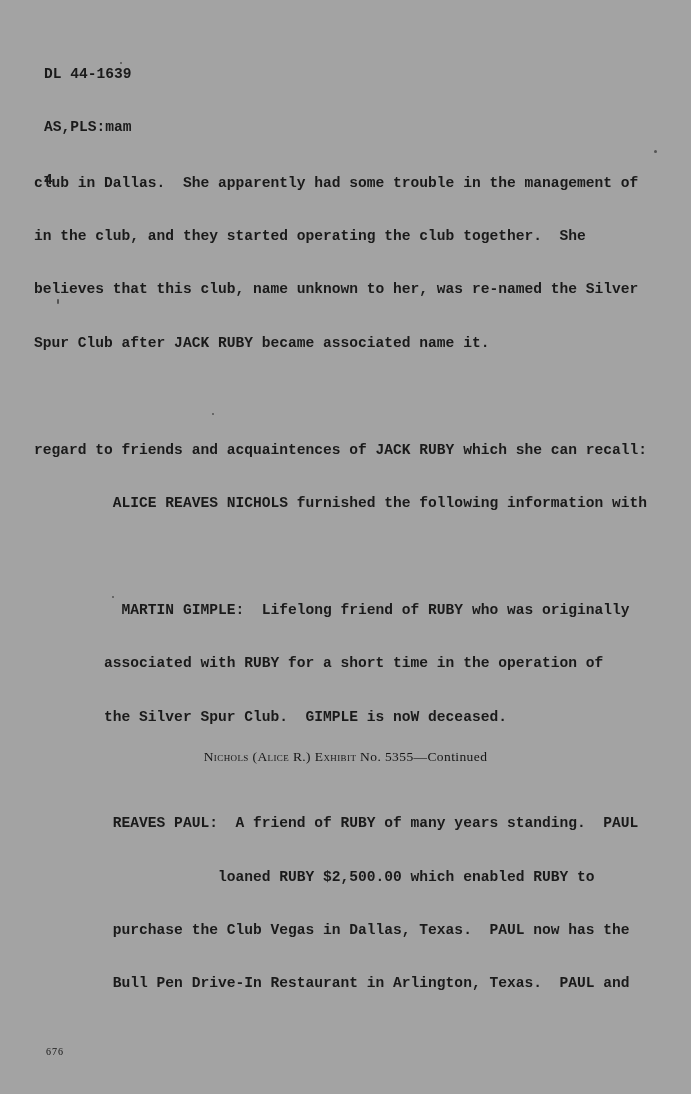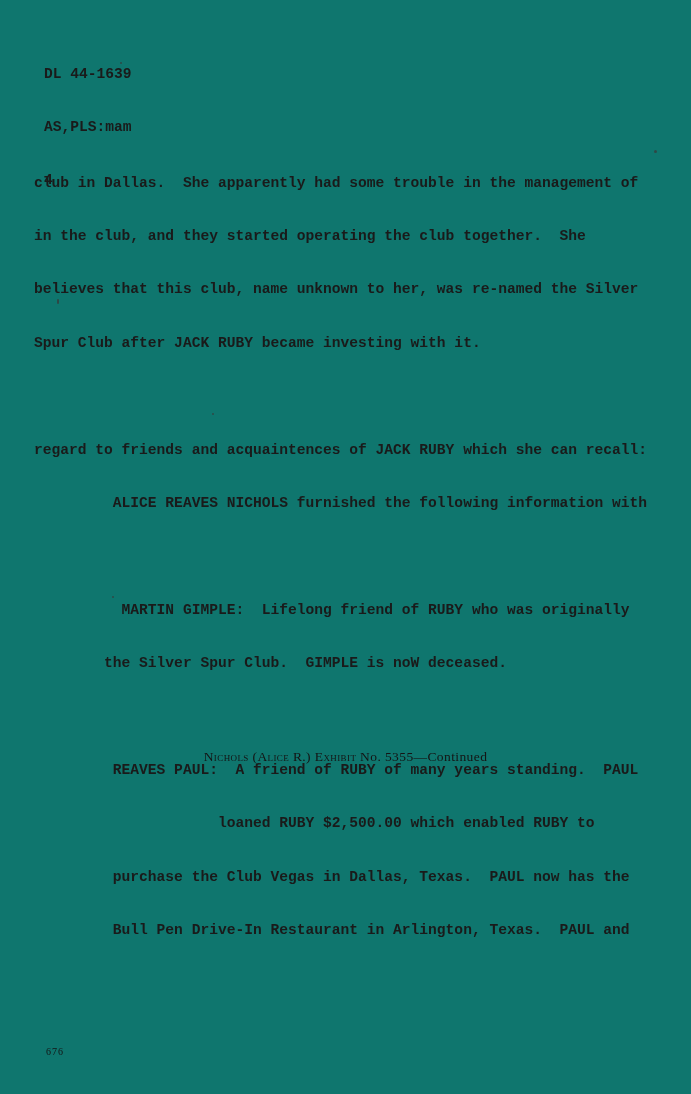--- a/index.html
+++ b/index.html
@@ -6,21 +6,21 @@
   body {
     width: 691px;
     height: 1094px;
     position: relative;
     background: #fdfdfc;
     overflow: hidden;
   }
   .page {
     position: absolute;
     inset: 0;
-    background: #0f766e;
+    background: #a3a3a3;
   }
   .typed {
     font-family: "Liberation Mono", "DejaVu Sans Mono", monospace;
     font-weight: bold;
     color: #1a1a1a;
     white-space: pre;
   }
   .header-block {
     position: absolute;
     left: 44px;
@@ -77,26 +77,27 @@
   <div class="typed header-block">
     <div class="line">DL 44-1639</div>
     <div class="line">AS,PLS:mam</div>
     <div class="line">4</div>
   </div>
 
   <div class="typed body-block">
     <div class="line">club in Dallas.  She apparently had some trouble in the management of</div>
     <div class="line">in the club, and they started operating the club together.  She</div>
     <div class="line">believes that this club, name unknown to her, was re-named the Silver</div>
-    <div class="line">Spur Club after JACK RUBY became investing with it.</div>
+    <div class="line">Spur Club after JACK RUBY became associated name it.</div>
     <div class="line"></div>
     <div class="line">regard to friends and acquaintences of JACK RUBY which she can recall:</div>
     <div class="line">         ALICE REAVES NICHOLS furnished the following information with</div>
     <div class="line"></div>
     <div class="line">          MARTIN GIMPLE:  Lifelong friend of RUBY who was originally</div>
+    <div class="line">        associated with RUBY for a short time in the operation of</div>
     <div class="line">        the Silver Spur Club.  GIMPLE is noW deceased.</div>
     <div class="line"></div>
     <div class="line">         REAVES PAUL:  A friend of RUBY of many years standing.  PAUL</div>
     <div class="line">                     loaned RUBY $2,500.00 which enabled RUBY to</div>
     <div class="line">         purchase the Club Vegas in Dallas, Texas.  PAUL now has the</div>
     <div class="line">         Bull Pen Drive-In Restaurant in Arlington, Texas.  PAUL and</div>
     
     
     
     

